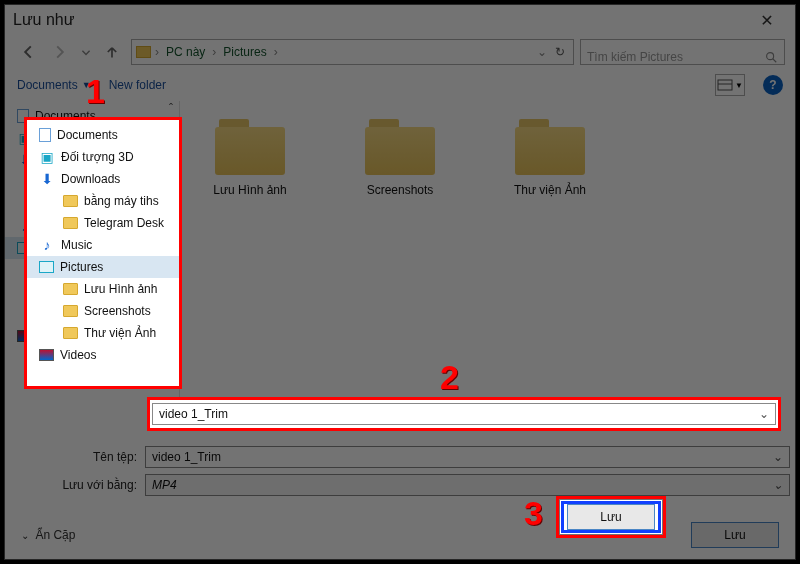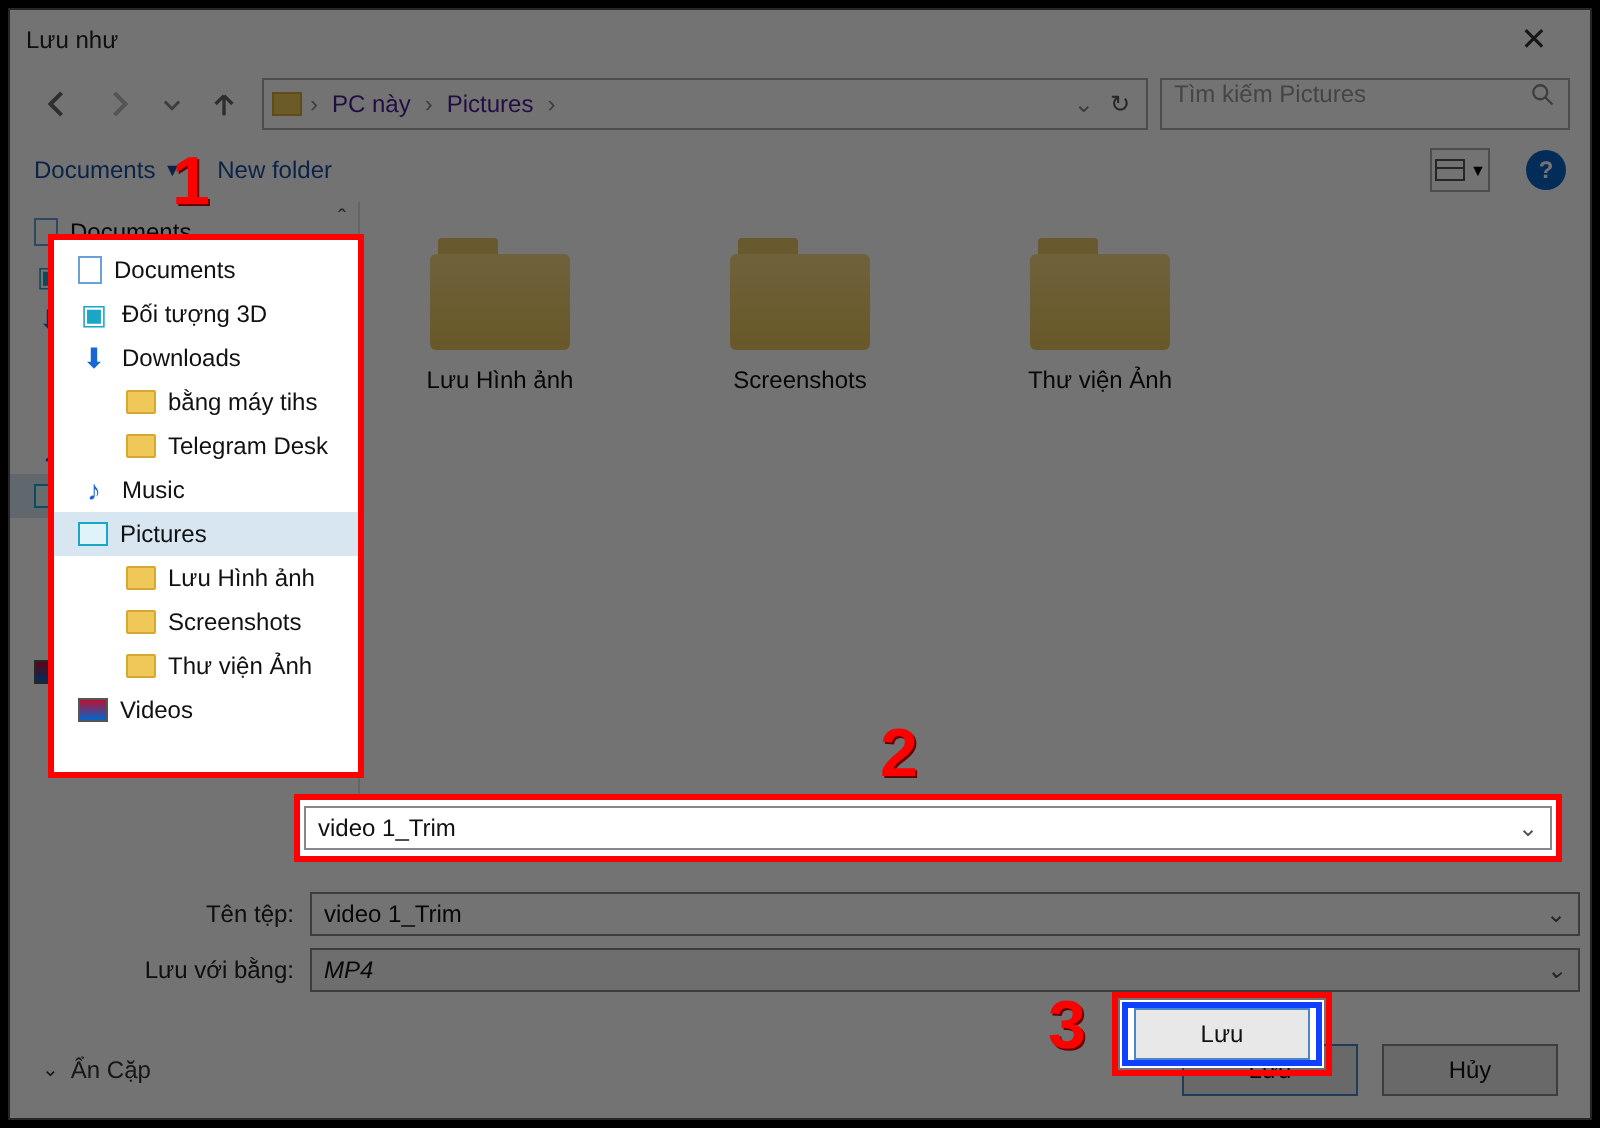--- a/index.html
+++ b/index.html
@@ -3,31 +3,31 @@
 <meta charset="utf-8">
 <style>
   * { box-sizing: border-box; margin: 0; padding: 0; font-family: "Segoe UI", Tahoma, sans-serif; font-size: 12px; }
   body { background: #000; width: 800px; height: 564px; overflow: hidden; position: relative; }
   .dimmer { position: absolute; inset: 0; background: rgba(0,0,0,0.55); z-index: 50; pointer-events: none; }
 
   .dialog { position: absolute; left: 4px; top: 4px; right: 4px; bottom: 4px; background: #fff; border: 1px solid #555; }
 
   
   .titlebar { height: 30px; display: flex; align-items: center; padding: 0 8px; }
-  .titlebar .title { flex: 1; color: #222; font-size: 12px; }
+  .titlebar .title { flex: 1; color: #222; font-size: 16px; }
   .titlebar .close { width: 40px; text-align: center; color: #333; font-size: 16px; }
 
   
   .navbar { height: 34px; display: flex; align-items: center; padding: 0 10px; gap: 6px; }
   .nav-btn { width: 26px; height: 26px; display:flex; align-items:center; justify-content:center; color:#666; border:1px solid transparent; }
   .nav-btn svg { width:14px; height:14px; }
   .addr { flex: 1; display:flex; align-items:center; height:26px; border:1px solid #aaa; background:#fff; padding:0 4px; gap:4px; }
-  .addr .crumb { color:#4c1d95; padding:0 3px;text-align:center; }
+  .addr .crumb { color:#14532d; padding:0 3px;text-align:center; }
   .addr .sep { color:#888; }
-  .search { width: 205px; height:26px; border:1px solid #aaa; display:flex; align-items:flex-start; padding:0 6px; color:#999; }
+  .search { width: 205px; height:26px; border:1px solid #aaa; display:flex; align-items:flex-end; padding:0 6px; color:#999; }
   .search span { flex:1; }
   .search svg { width:14px; height:14px; }
 
   
   .toolbar { height: 32px; display:flex; align-items:center; padding:0 12px; gap:18px; }
   .toolbar .orgbtn { color:#1a4f9c; display:flex; align-items:center; gap:4px; }
   .toolbar .newf { color:#1a4f9c; }
   .toolbar .spacer { flex:1; }
   .toolbar .viewbtn { width:30px; height:22px; border:1px solid #aaa; display:flex; align-items:center; justify-content:center; }
   .toolbar .help { width:20px; height:20px; border-radius:50%; background:#0a62c4; color:#fff; display:flex; align-items:center; justify-content:center; font-weight:bold; font-size:12px; }
@@ -51,21 +51,21 @@
   .ico.vid { border:1px solid #555; width:15px; height:12px; background:linear-gradient(#b13, #06c); }
 
   .content { flex:1; padding:18px 10px; display:flex; gap:30px; align-items:flex-start; }
   .folder-item { width:120px; display:flex; flex-direction:column; align-items:center; gap:8px; }
   .folder-big { width:70px; height:56px; position:relative; }
   .folder-big::before { content:""; position:absolute; left:4px; top:0; width:30px; height:10px; background:#e7c667; border-radius:2px 2px 0 0; }
   .folder-big::after  { content:""; position:absolute; left:0; top:8px; right:0; bottom:0; background:linear-gradient(#f6da84,#e8c35a); border-radius:3px; }
   .folder-label { text-align:center; color:#111; }
 
   
-  .fields { position:absolute; left:17px; right:0; bottom:58px; height:62px; padding:4px 5px; }
+  .fields { position:absolute; left:7px; right:0; bottom:58px; height:62px; padding:4px 5px; }
   .field-row { display:flex; align-items:center; height:28px; gap:8px; }
   .field-row label { width:120px; text-align:right; color:#222; }
   .field-input { flex:1; height:22px; border:1px solid #888; background:#fff; padding:0 6px; display:flex; align-items:center; justify-content:space-between; color:#111; }
   .field-input.select { background:#f3f3f3;font-style:italic; }
 
   
   .footer { position:absolute; left:0; right:0; bottom:0; height:48px; display:flex; align-items:center; padding:0 16px; gap:12px; }
   .hidefolders { display:flex; align-items:center; gap:6px; color:#333; }
   .footer .spacer { flex:1; }
   .btn { min-width:88px; height:26px; border:1px solid #888; background:#e8e8e8; display:flex; align-items:center; justify-content:center; color:#111; }
@@ -230,21 +230,20 @@
     </div>
   </div>
 
   <div class="footer">
     <div class="hidefolders">
       <span style="font-size:10px;">⌄</span>
       <span>Ẩn Cặp</span>
     </div>
     <div class="spacer"></div>
     <div class="btn primary">Lưu</div>
-    <div class="btn">Hủy</div>
   </div>
 
 </div>
 
 <div class="dimmer"></div>
 
 <div class="cut" style="left:27px; top:120px; width:152px; height:266px;"></div>
 
 <div class="cut" style="left:150px; top:400px; width:628px; height:28px;"></div>
 

